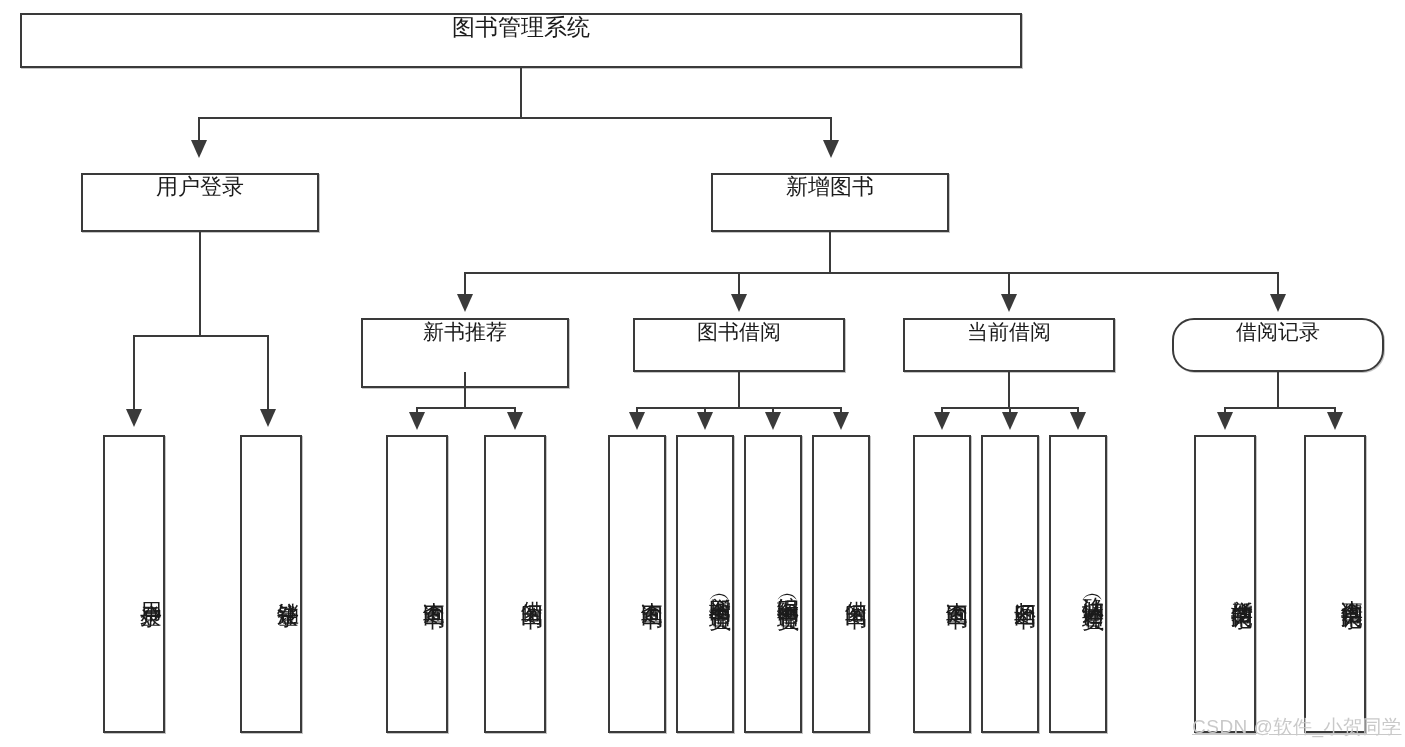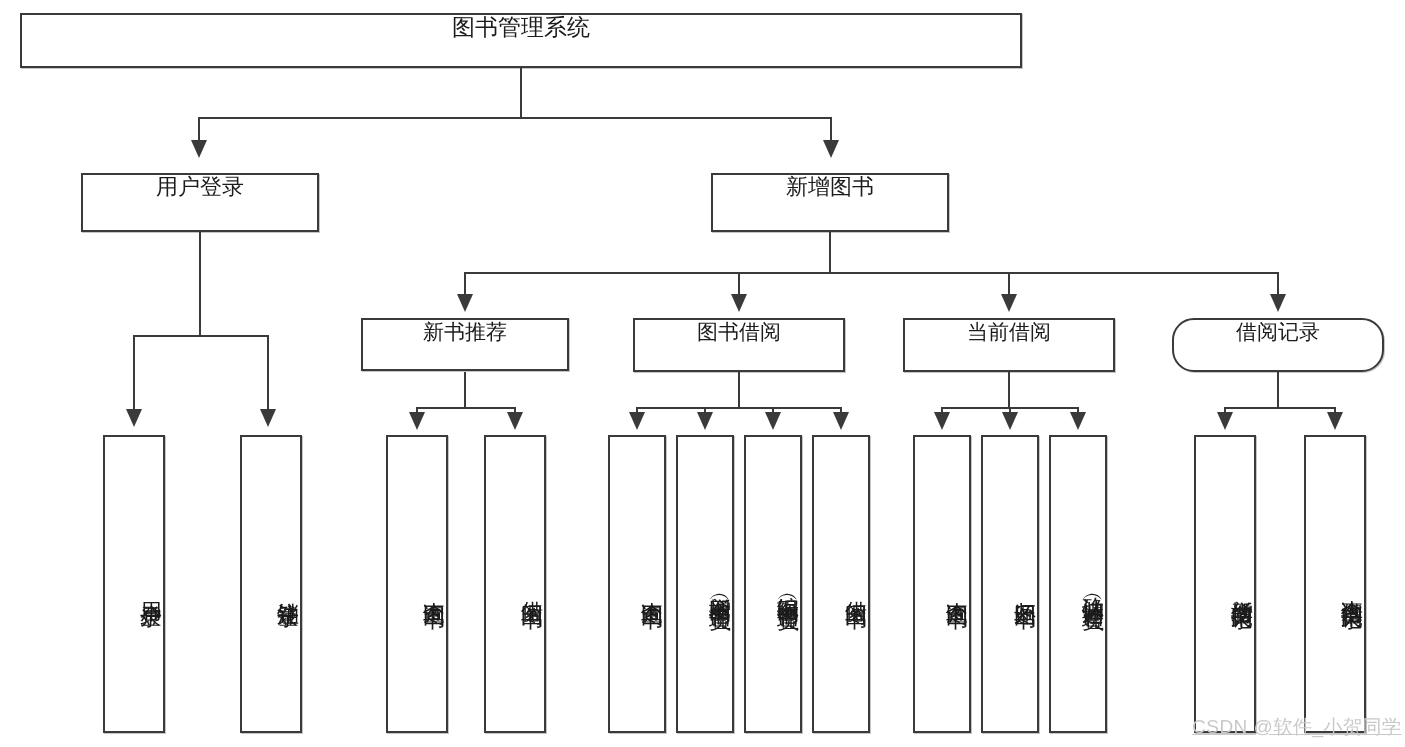--- a/index.html
+++ b/index.html
@@ -123,21 +123,21 @@
 
   <div class="vline" style="left:464px; top:272px; width:2px; height:24px;"></div>
   <div class="arrow" style="left:457px; top:294px;"></div>
   <div class="vline" style="left:738px; top:272px; width:2px; height:24px;"></div>
   <div class="arrow" style="left:731px; top:294px;"></div>
   <div class="vline" style="left:1008px; top:272px; width:2px; height:24px;"></div>
   <div class="arrow" style="left:1001px; top:294px;"></div>
   <div class="vline" style="left:1277px; top:272px; width:2px; height:24px;"></div>
   <div class="arrow" style="left:1270px; top:294px;"></div>
 
-  <div class="node lvl2" style="left:361px; top:318px; width:208px; height:53px;">
+  <div class="node lvl2" style="left:361px; top:318px; width:208px; height:70px;">
     <span>新书推荐</span>
   </div>
   <div class="node lvl2" style="left:633px; top:318px; width:212px; height:54px;">
     <span>图书借阅</span>
   </div>
   <div class="node lvl2" style="left:903px; top:318px; width:212px; height:54px;">
     <span>当前借阅</span>
   </div>
   <div class="node lvl2" style="left:1172px; top:318px; width:212px; height:54px;border-radius:22px;">
     <span>借阅记录</span>

